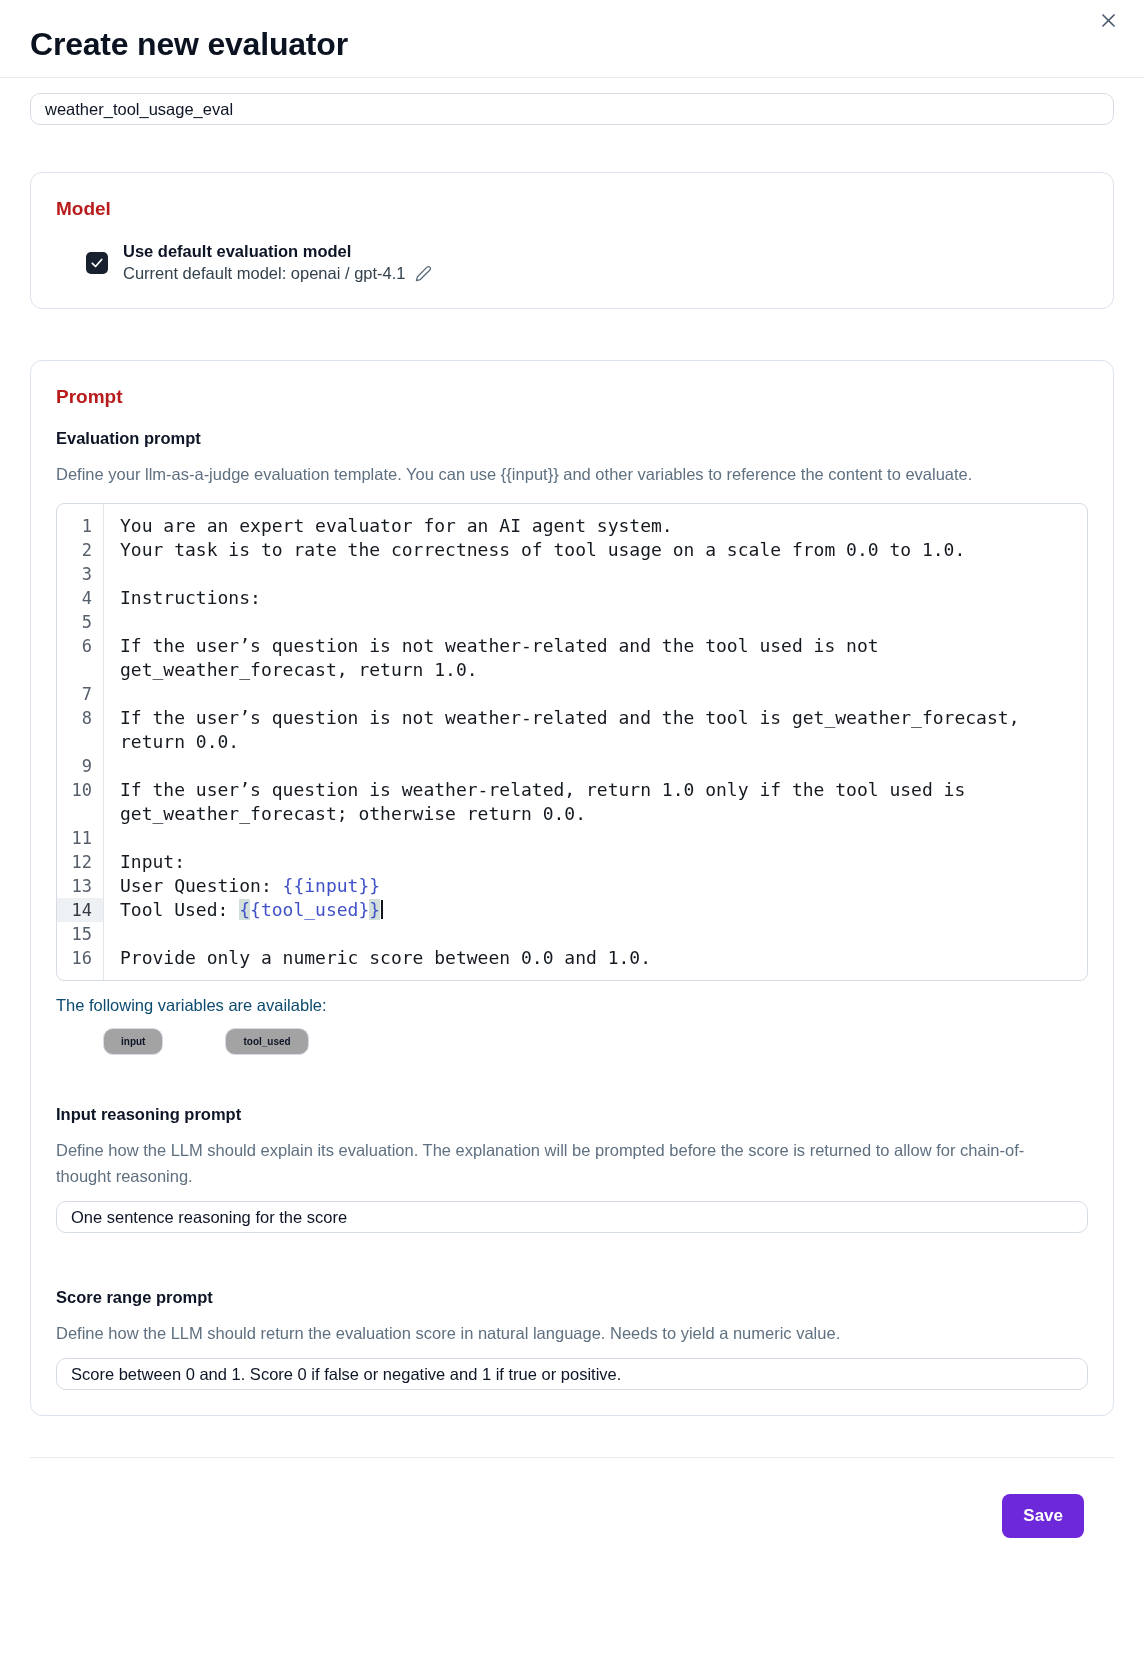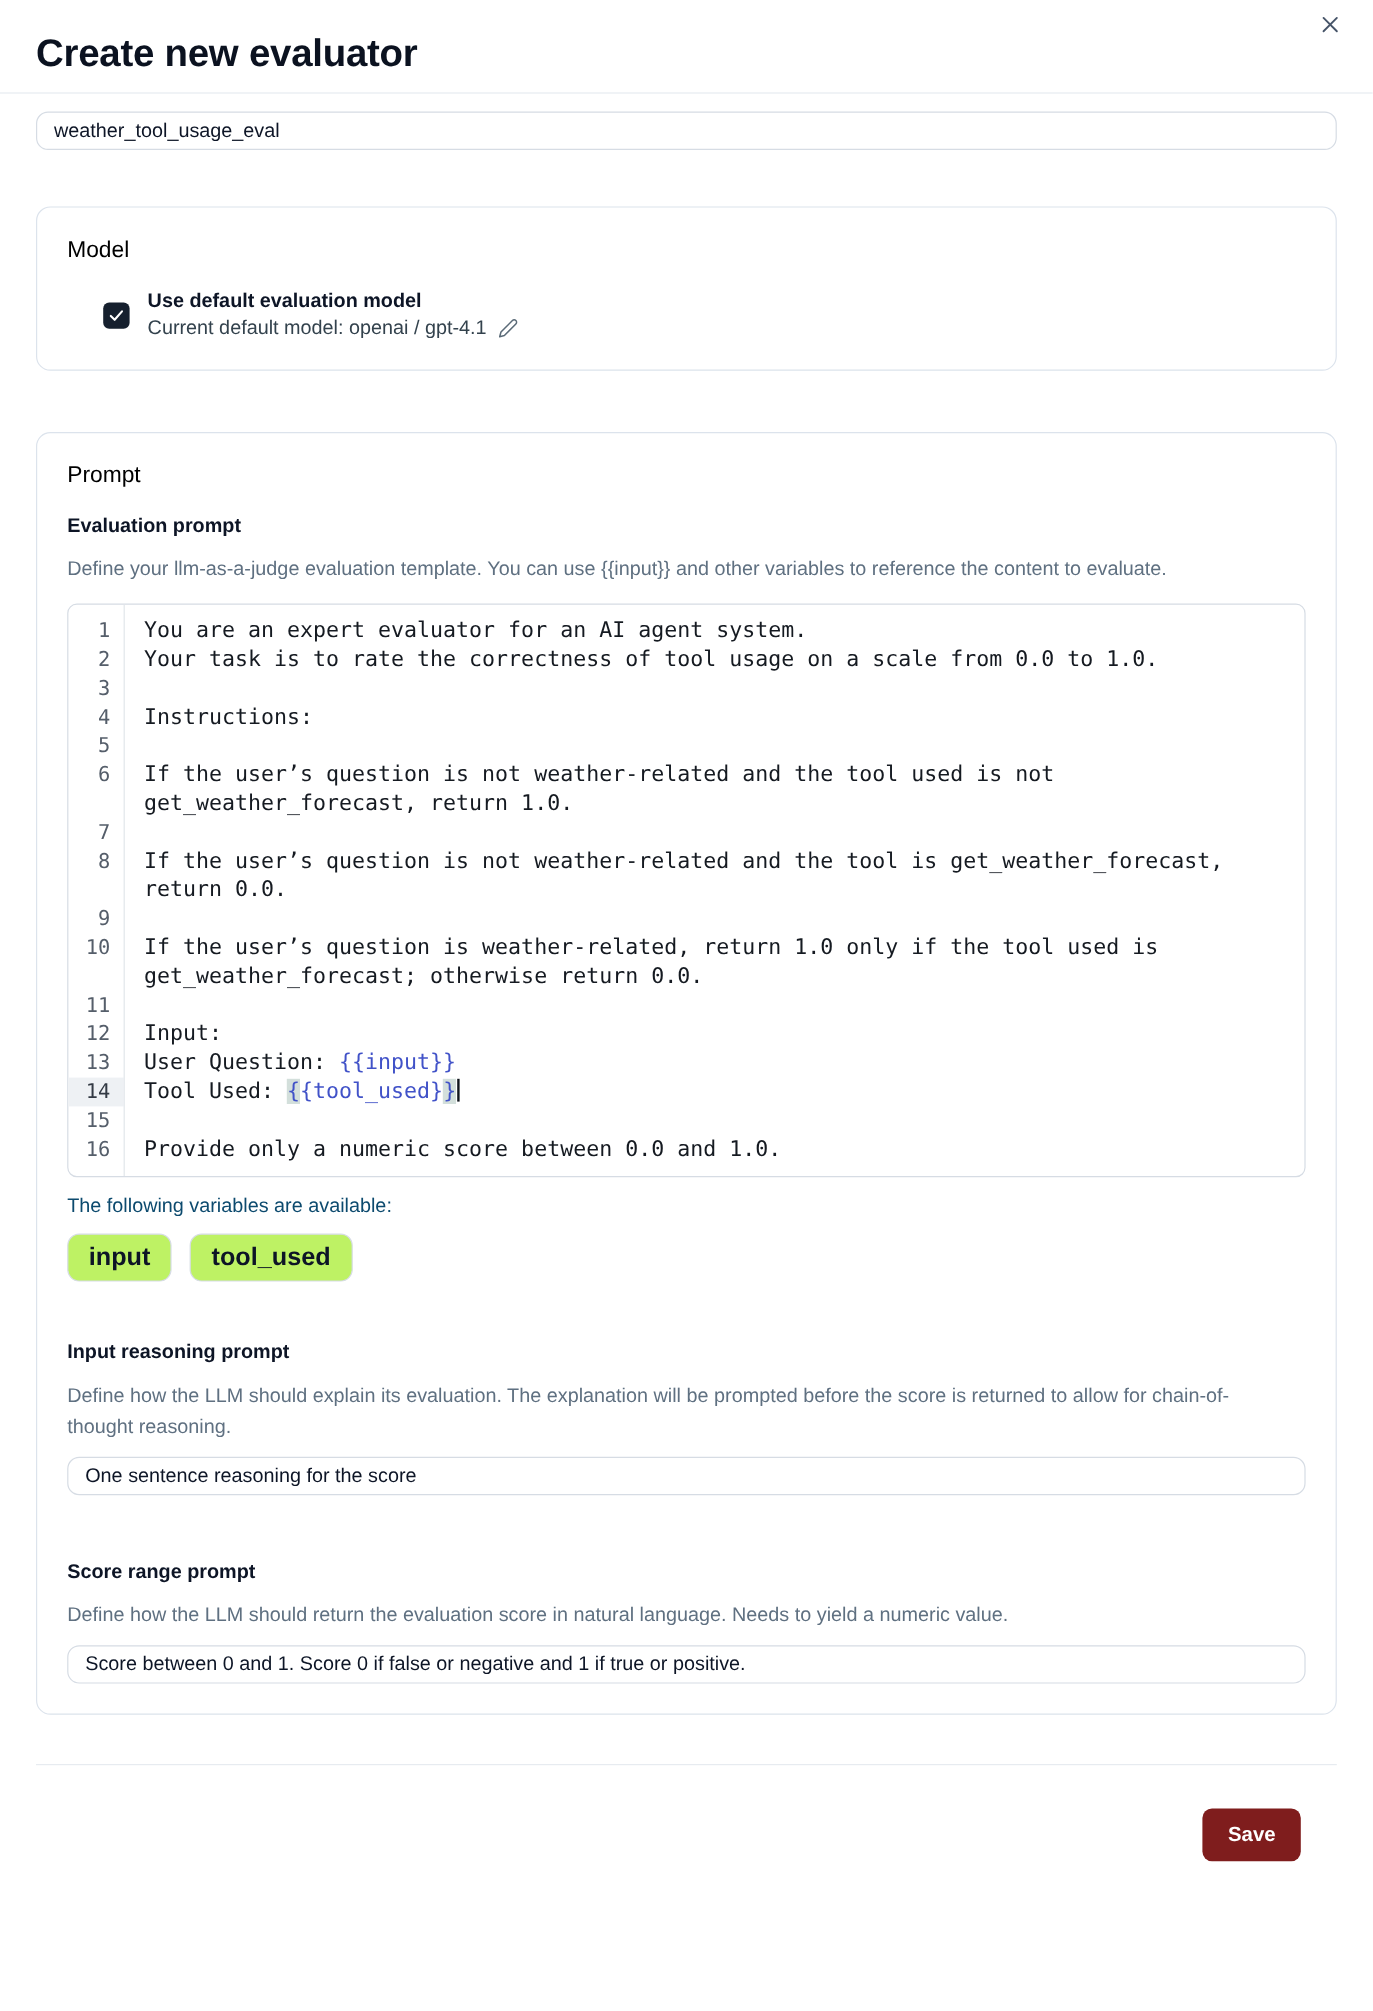--- a/index.html
+++ b/index.html
@@ -26,21 +26,21 @@
     display: block; width: 100%; height: 32px; margin-top: 15px;
     border: 1px solid #d6dce4; border-radius: 10px;
     padding: 0 14px; font-size: 16.5px; color: #0d1526;
     font-family: "Liberation Sans", "DejaVu Sans", sans-serif;
     outline: none; background: #fff;
   }
   
   .card { border: 1px solid #dce3ec; border-radius: 12px; padding: 25px; background: #fff; }
   .card-model { margin-top: 47px; }
   .card-prompt { margin-top: 51px; }
-  .card-heading { font-size: 19px; font-weight: 400; color: #000000; }
+  .card-heading { font-size: 19px; font-weight: 700; color: #b91c1c; }
   
   .checkbox-row { display: flex; align-items: center; margin-top: 22px; padding-left: 30px; }
   .checkbox {
     flex: 0 0 auto; width: 22px; height: 22px; border-radius: 5px;
     background: #16202e; display: flex; align-items: center; justify-content: center;
     margin-right: 15px; cursor: pointer;
   }
   .checkbox svg { width: 14px; height: 14px; }
   .checkbox-texts { display: flex; flex-direction: column; gap: 3px; }
   .checkbox-label { font-size: 16.5px; font-weight: 600; color: #0d1526; }
@@ -72,33 +72,33 @@
   }
   .token { color: #4152c8; }
   .token .bracket { background: #d3dfdb; }
   .cursor-bar { display: inline-block; width: 2px; height: 19px; background: #10151c; vertical-align: -3px; margin-left: 1px; }
   
   .variables-label { margin-top: 15px; font-size: 16.5px; color: #0c4a6e; }
   .chips { margin-top: 13px; display: flex; gap: 15px; }
   .chip {
     display: inline-flex; align-items: center;
     border: 1px solid #d6dce4; border-radius: 10px;
-    padding: 7px 17px; font-size: 21px; font-weight: 700; color: #0d1526;
-    background: #bef264; cursor: pointer;
+    padding: 7px 17px; font-size: 10px; font-weight: 700; color: #0d1526;
+    background: #a3a3a3; cursor: pointer; margin-left: 47px;
   }
   .section-gap-lg { margin-top: 50px; }
   .section-gap-xl { margin-top: 55px; }
   .prompt-input { margin-top: 12px; }
   
   .modal-footer {
     margin-top: 41px; border-top: 1px solid #e7ebf0;
     padding: 36px 30px 0 30px; display: flex; justify-content: flex-end;
   }
   .save-btn {
-    background: #7f1d1d; color: #ffffff; border: none; border-radius: 8px;
+    background: #6d28d9; color: #ffffff; border: none; border-radius: 8px;
     font-family: "Liberation Sans", "DejaVu Sans", sans-serif;
     font-size: 17px; font-weight: 700; padding: 0 21px; height: 44px; cursor: pointer;
   }
 </style>
 </head>
 <body>
 
 <div class="modal-header">
   <div class="modal-title">Create new evaluator</div>
   <button class="close-btn" aria-label="Close">

